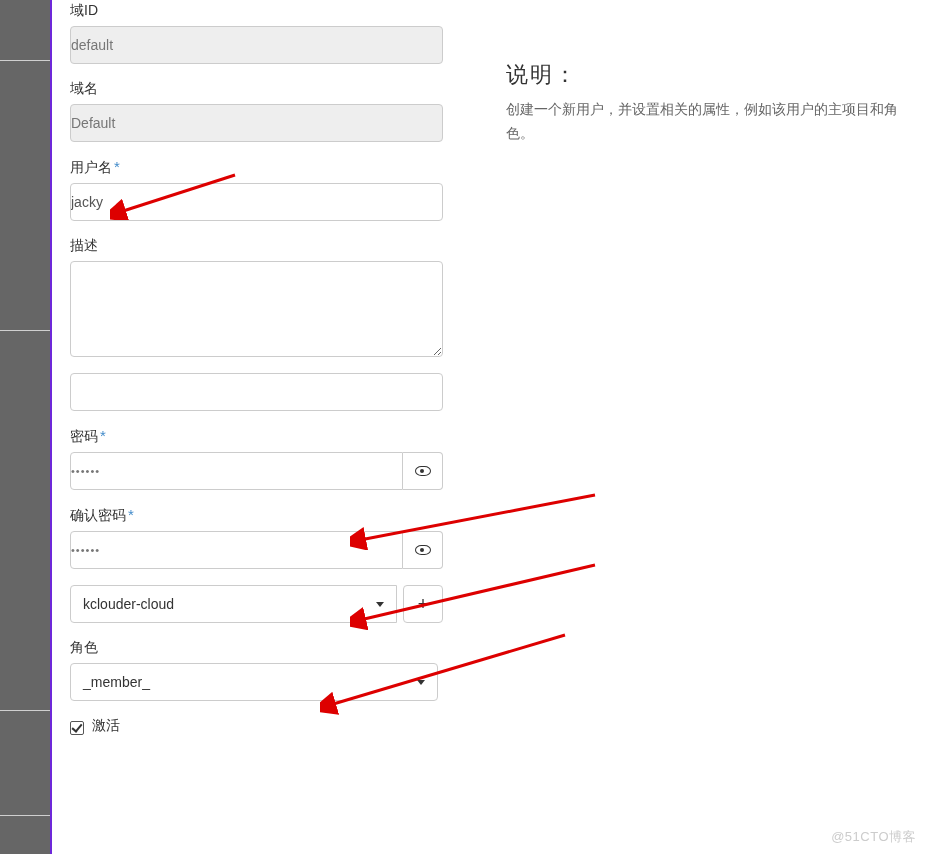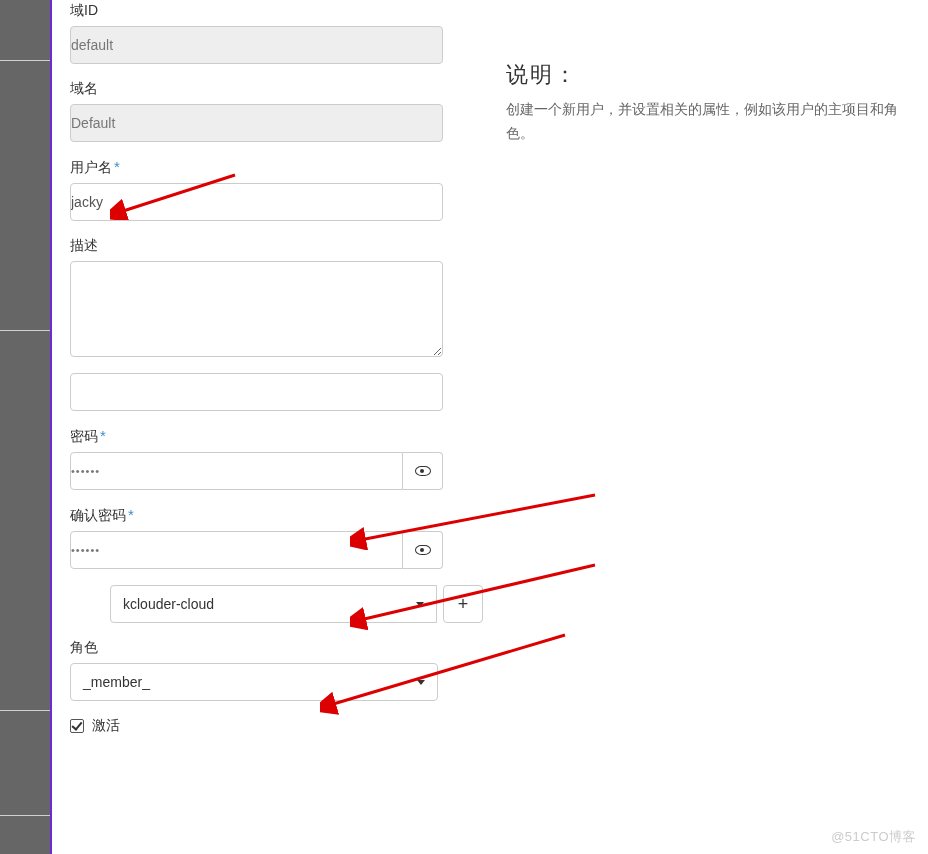--- a/index.html
+++ b/index.html
@@ -114,21 +114,20 @@
       display: flex;
       align-items: center;
       justify-content: center;
       border-top-right-radius: 4px;
       border-bottom-right-radius: 4px;
       cursor: pointer;
     }
     .select-group {
       display: flex;
       width: 373px;
-      margin-left: 40px;
     }
     .select-btn {
       flex: 1;
       height: 38px;
       padding: 8px 12px;
       background: #fff;
       border: 1px solid #ccc;
       border-radius: 4px 0 0 4px;
       text-align: left;
       font-size: 14px;
@@ -157,21 +156,21 @@
       cursor: pointer;
     }
     .caret {
       width: 0; height: 0;
       border-left: 4px solid transparent;
       border-right: 4px solid transparent;
       border-top: 5px solid #333;
     }
     .checkbox-row {
       display: flex;
-      align-items: center;
+      align-items: flex-end;
     }
     .checkbox {
       width: 14px; height: 14px;
       border: 1px solid #555;
       border-radius: 2px;
       display: inline-flex;
       align-items: center;
       justify-content: center;
       margin-right: 8px;
       position: relative;

